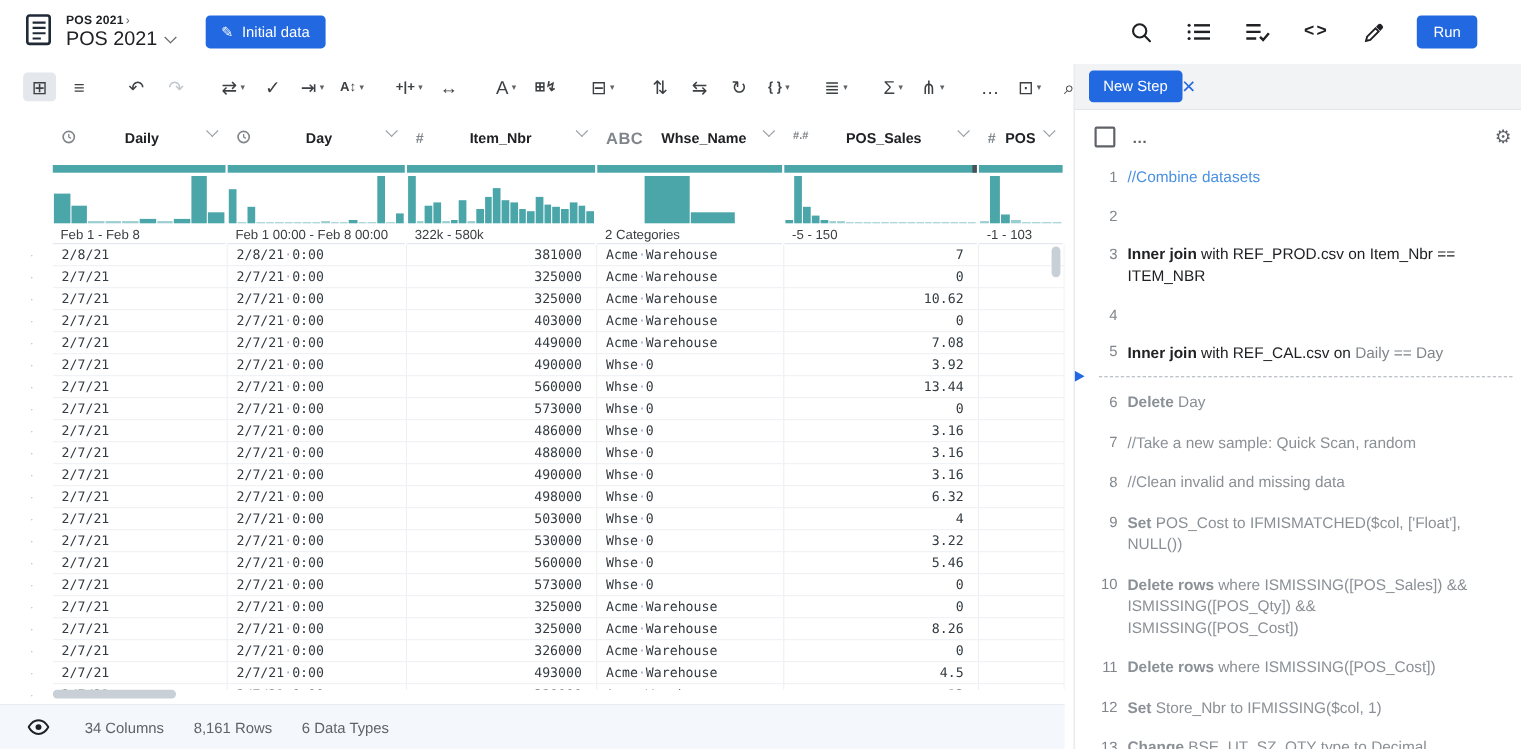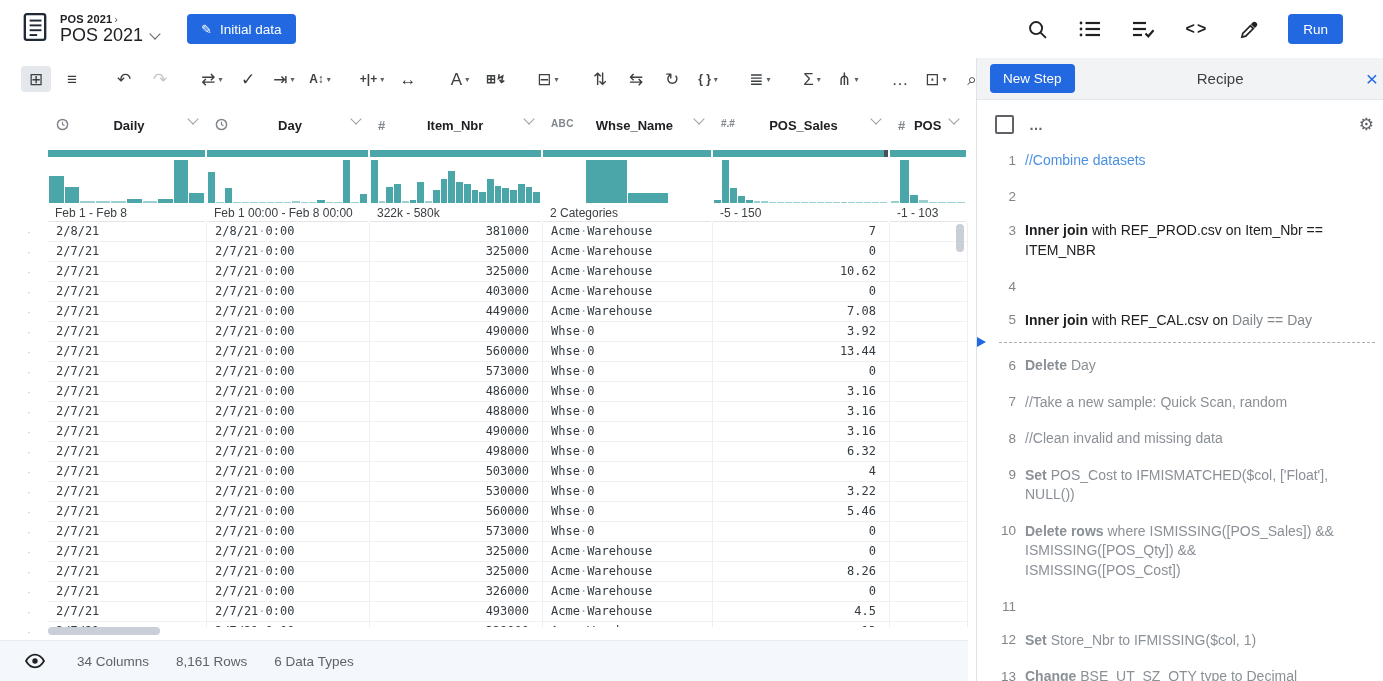--- a/index.html
+++ b/index.html
@@ -32,21 +32,21 @@
   .caret{font-size:8px;color:#5F6368;margin-left:3px}
   .tsep{width:1px;height:22px;background:#DADCE0;margin:0 8px}
   .tspacer{flex:1}
 
   
   .grid-area{position:absolute;top:100px;left:0;width:968px;height:581px;background:#fff;overflow:hidden}
   .cols{position:absolute;top:18px;left:48px;display:flex}
   .col{box-sizing:border-box;flex:none;padding-right:2px}
   .chdr{height:32px;display:flex;align-items:flex-start;box-sizing:border-box;padding:0 8px;cursor:pointer}
   .ticon{color:#80868B;font-weight:bold;font-size:13px;flex:none;display:flex;align-items:center}
-  .ticon.abc{font-size:10px;letter-spacing:.4px}
+  .ticon.abc{font-size:15px;letter-spacing:.4px}
   .ticon.dec{font-size:10px}
   .cname{flex:1;text-align:center;font-size:13px;font-weight:bold;color:#202124;white-space:nowrap;overflow:hidden}
   .hchev{width:7px;height:7px;border-right:1.6px solid #9AA0A6;border-bottom:1.6px solid #9AA0A6;transform:rotate(45deg);margin-top:-3px;flex:none}
   .qbar{height:7px;background:#4BA6AA;position:relative;cursor:pointer}
   .qbar .inv{position:absolute;right:0;top:0;height:100%;background:#4A5056}
   .hist{height:46px;display:flex;align-items:flex-end;gap:1px;padding:3px 1px 0 1px;box-sizing:border-box;cursor:pointer}
   .bar{flex:1;background:#4BA6AA}
   .bar.lo{background:#9BCED1}
   .bar.zero{background:transparent}
   .crange{height:19px;font-size:12px;color:#3C4043;box-sizing:border-box;padding:3px 0 0 7px;border-bottom:1px solid #E2E5E9;white-space:nowrap;overflow:hidden}
@@ -615,21 +615,20 @@
       </span>
     <span>34 Columns</span>
     <span>8,161 Rows</span>
     <span>6 Data Types</span>
   </div>
 </div>
 
 <aside class="recipe">
   <div class="rhead">
     <button class="btn-blue newstep">New Step</button>
-    <span class="rtitle">Recipe</span>
     <span class="rclose">×</span>
   </div>
   <div class="rctrl">
     <span class="cbox"></span>
     <span class="rdots">…</span>
     <span class="rgear">⚙</span>
   </div>
   <div class="steps" id="steps">
       <div class="step">
         <span class="snum">1</span>
@@ -665,20 +664,21 @@
       <div class="step inactive">
         <span class="snum">9</span>
         <div class="stext"><b>Set</b><span> POS_Cost to IFMISMATCHED($col, ['Float'], NULL())</span></div>
       </div>
       <div class="step inactive">
         <span class="snum">10</span>
         <div class="stext"><b>Delete rows</b><span> where ISMISSING([POS_Sales]) &amp;&amp; ISMISSING([POS_Qty]) &amp;&amp; ISMISSING([POS_Cost])</span></div>
       </div>
       <div class="step inactive">
         <span class="snum">11</span>
+        <div class="stext"><b>Delete rows</b><span> where ISMISSING([POS_Cost])</span></div>
       </div>
       <div class="step inactive">
         <span class="snum">12</span>
         <div class="stext"><b>Set</b><span> Store_Nbr to IFMISSING($col, 1)</span></div>
       </div>
       <div class="step inactive">
         <span class="snum">13</span>
         <div class="stext"><b>Change</b><span> BSE_UT_SZ_QTY type to Decimal</span></div>
       </div>
     </div>

